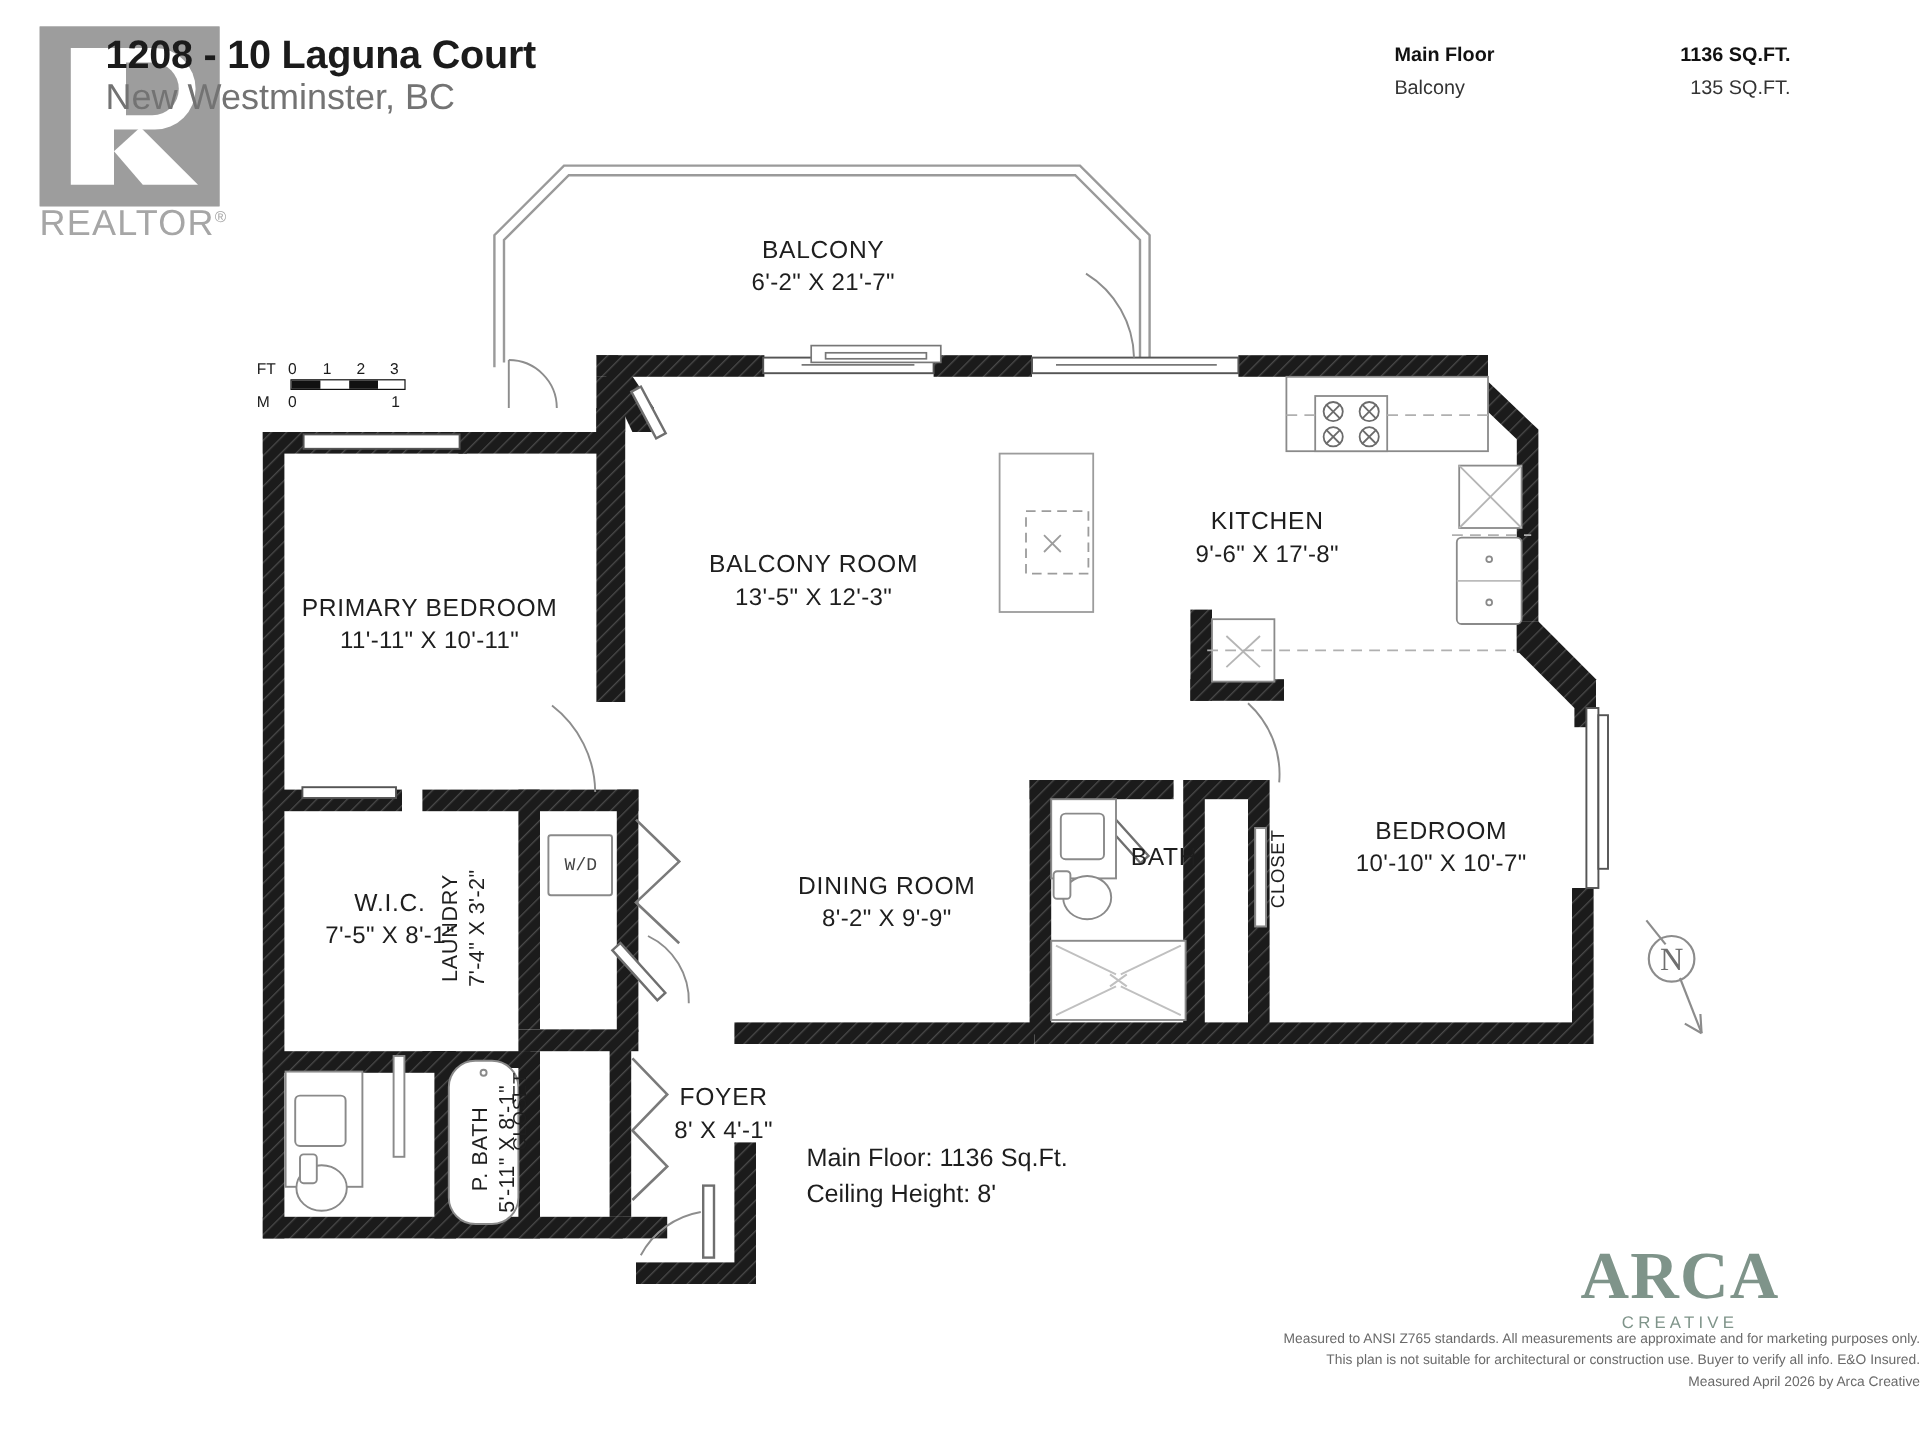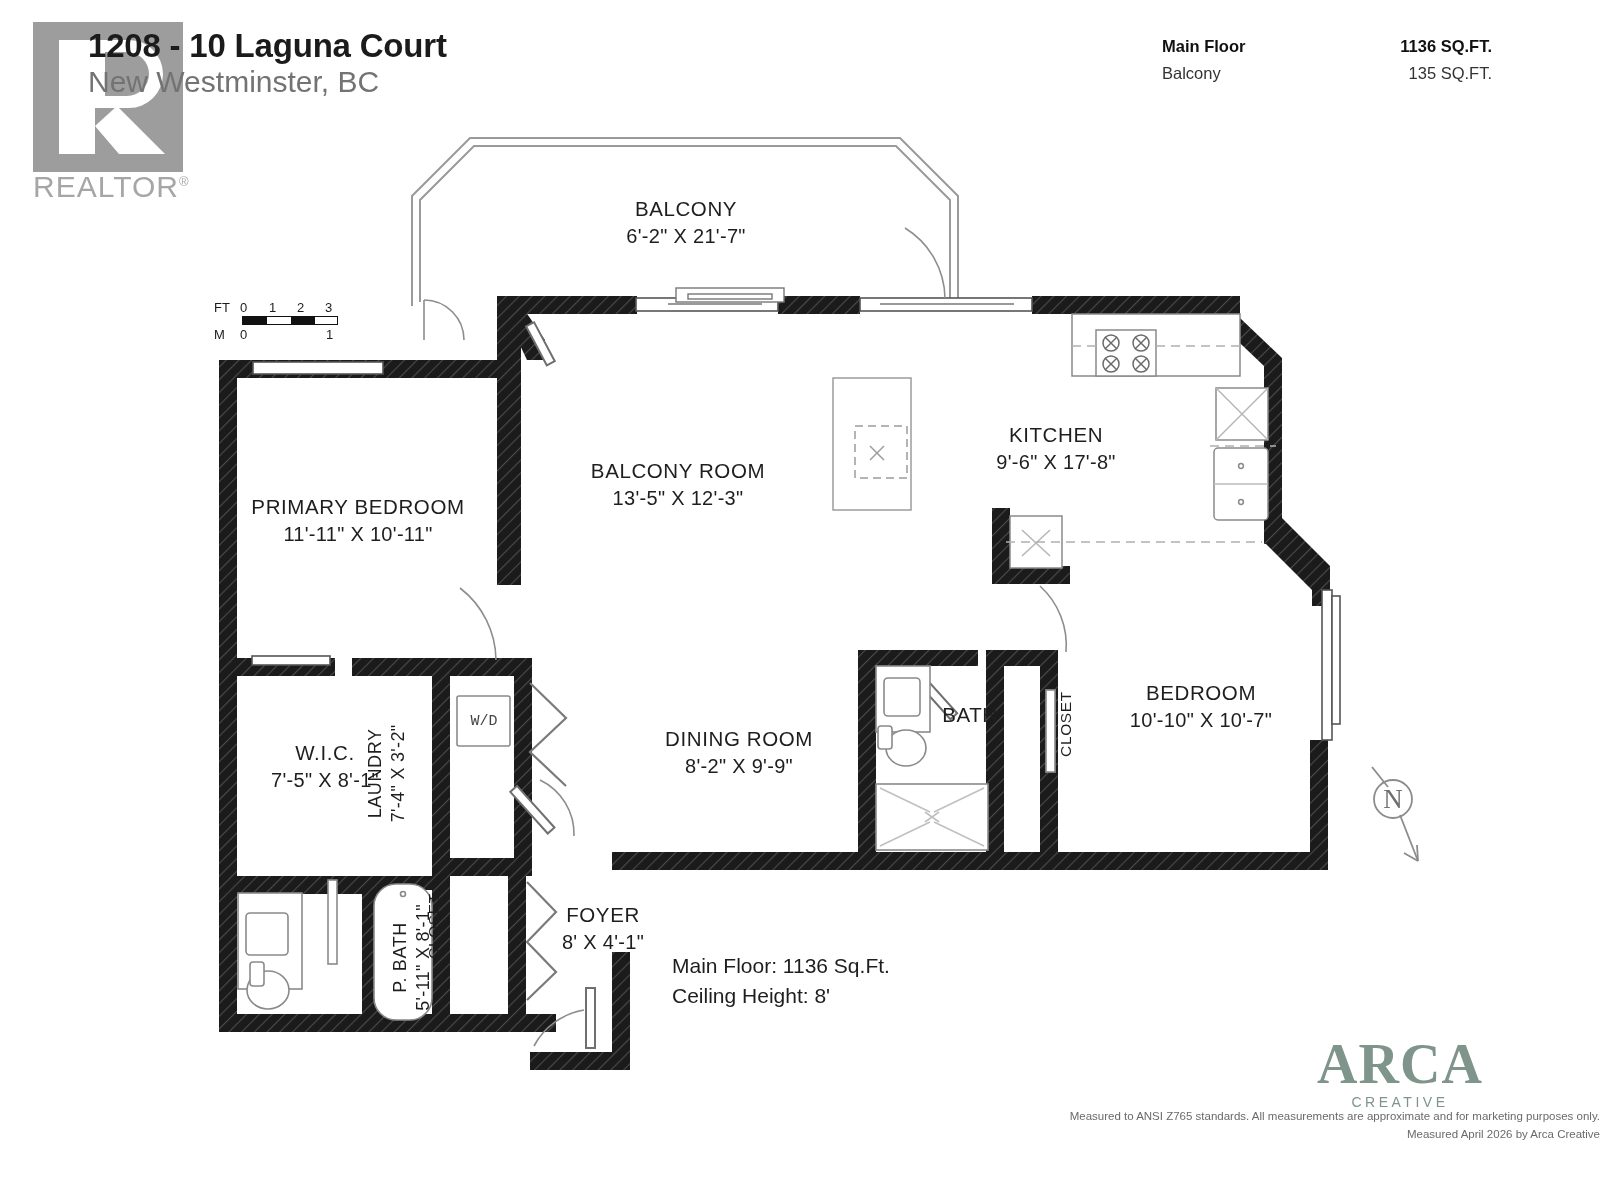--- a/index.html
+++ b/index.html
@@ -384,14 +384,15 @@
   </svg>
 </div>
 
 <div id="arca">
   <div class="word">ARCA</div>
   <div class="sub">CREATIVE</div>
 </div>
 
 <div id="footer">
   <div>Measured to ANSI Z765 standards. All measurements are approximate and for marketing purposes only.</div>
+  <div>This plan is not suitable for architectural or construction use. Buyer to verify all info. E&amp;O Insured.</div>
   <div>Measured April 2026 by Arca Creative</div>
 </div>
 
 </body></html>

